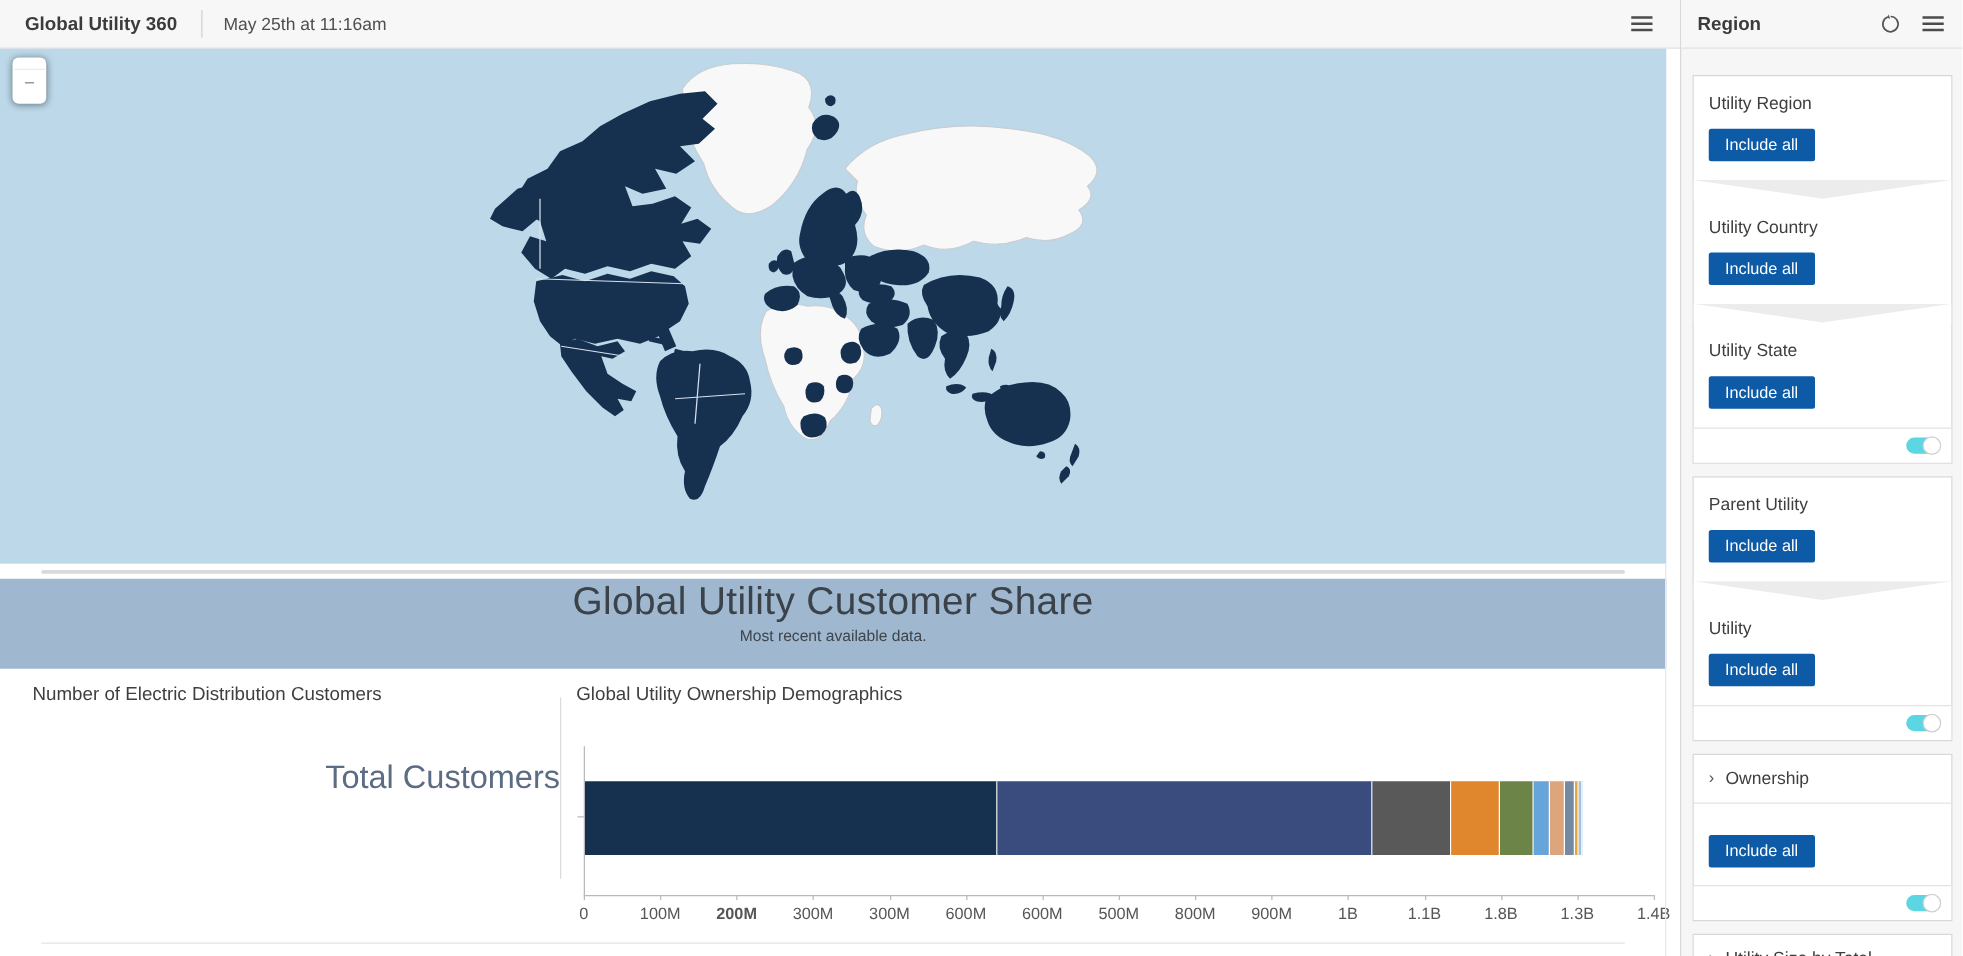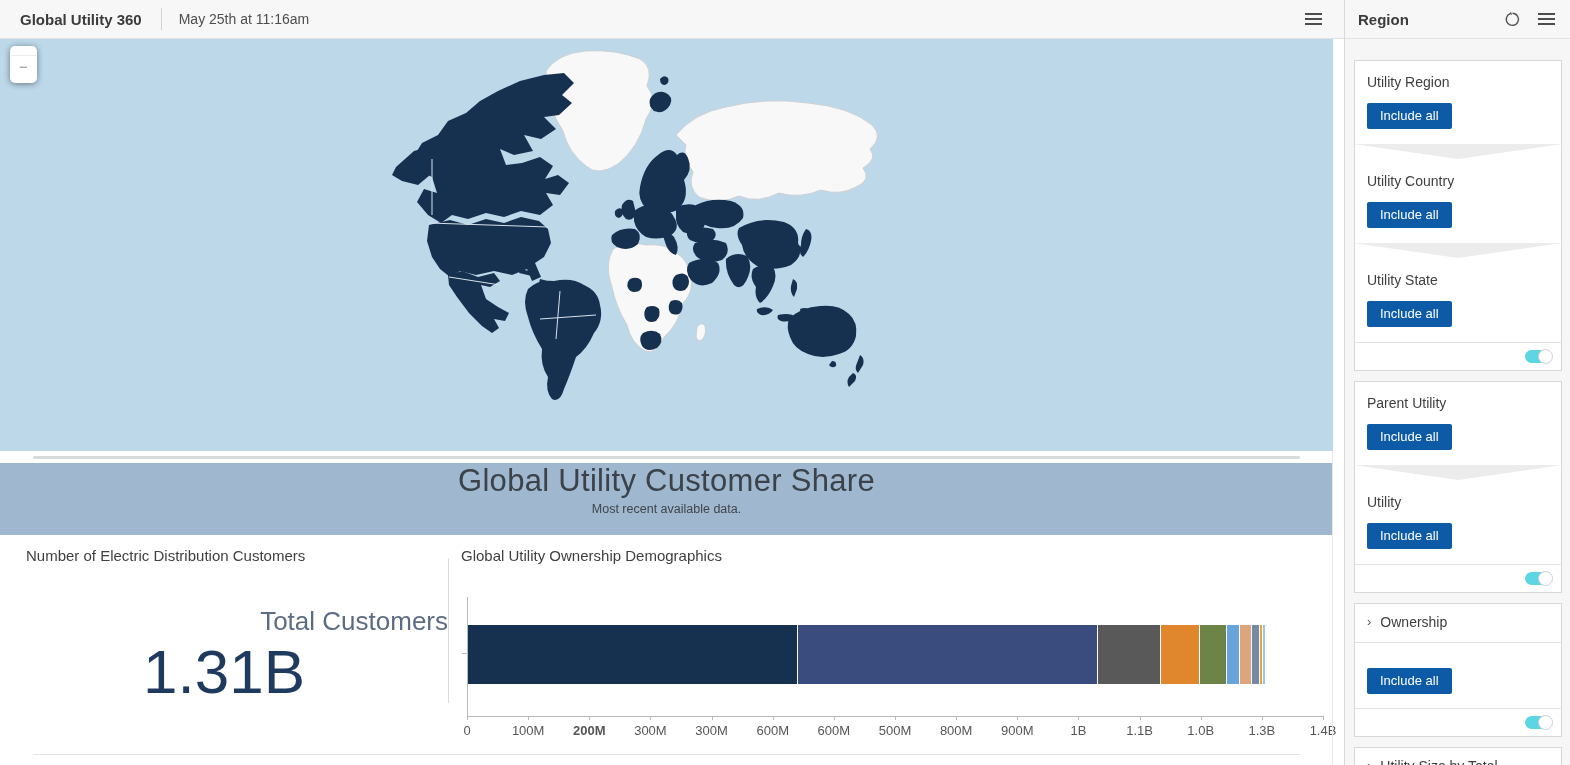--- a/index.html
+++ b/index.html
@@ -171,21 +171,20 @@
     <div class="scroll-thumb"></div>
   </div>
 
   <div class="banner">
     <h1>Global Utility Customer Share</h1>
     <div class="sub">Most recent available data.</div>
   </div>
 
   <div class="sec-title" id="left-title">Number of Electric Distribution Customers</div>
   <div id="kpi-label">Total Customers</div>
-  <div id="kpi-value">1.31B</div>
   <div class="v-divider"></div>
 
   <div class="sec-title" id="right-title">Global Utility Ownership Demographics</div>
   <div class="plot">
     <div class="yaxis"></div>
     <div class="ytick"></div>
     <div id="stacked-bar">
         <div class="seg" style="width: 38.5714%; background: rgb(22, 48, 79);"></div>
         <div class="seg" style="width: 35%; background: rgb(58, 75, 125);"></div>
         <div class="seg" style="width: 7.35714%; background: rgb(89, 89, 89);"></div>
@@ -217,21 +216,21 @@
         <span class="tick" style="left: 50%;">500M</span>
         <span class="tickmark" style="left: 57.1429%;"></span>
         <span class="tick" style="left: 57.1429%;">800M</span>
         <span class="tickmark" style="left: 64.2857%;"></span>
         <span class="tick" style="left: 64.2857%;">900M</span>
         <span class="tickmark" style="left: 71.4286%;"></span>
         <span class="tick" style="left: 71.4286%;">1B</span>
         <span class="tickmark" style="left: 78.5714%;"></span>
         <span class="tick" style="left: 78.5714%;">1.1B</span>
         <span class="tickmark" style="left: 85.7143%;"></span>
-        <span class="tick" style="left: 85.7143%;">1.0B</span>
+        <span class="tick" style="left: 85.7143%;">1.8B</span>
         <span class="tickmark" style="left: 92.8571%;"></span>
         <span class="tick" style="left: 92.8571%;">1.3B</span>
         <span class="tickmark" style="left: 100%;"></span>
         <span class="tick" style="left: 100%;">1.4B</span>
       </div>
   </div>
 
   <div class="bottom-divider"></div>
   <div class="right-edge"></div>
 

